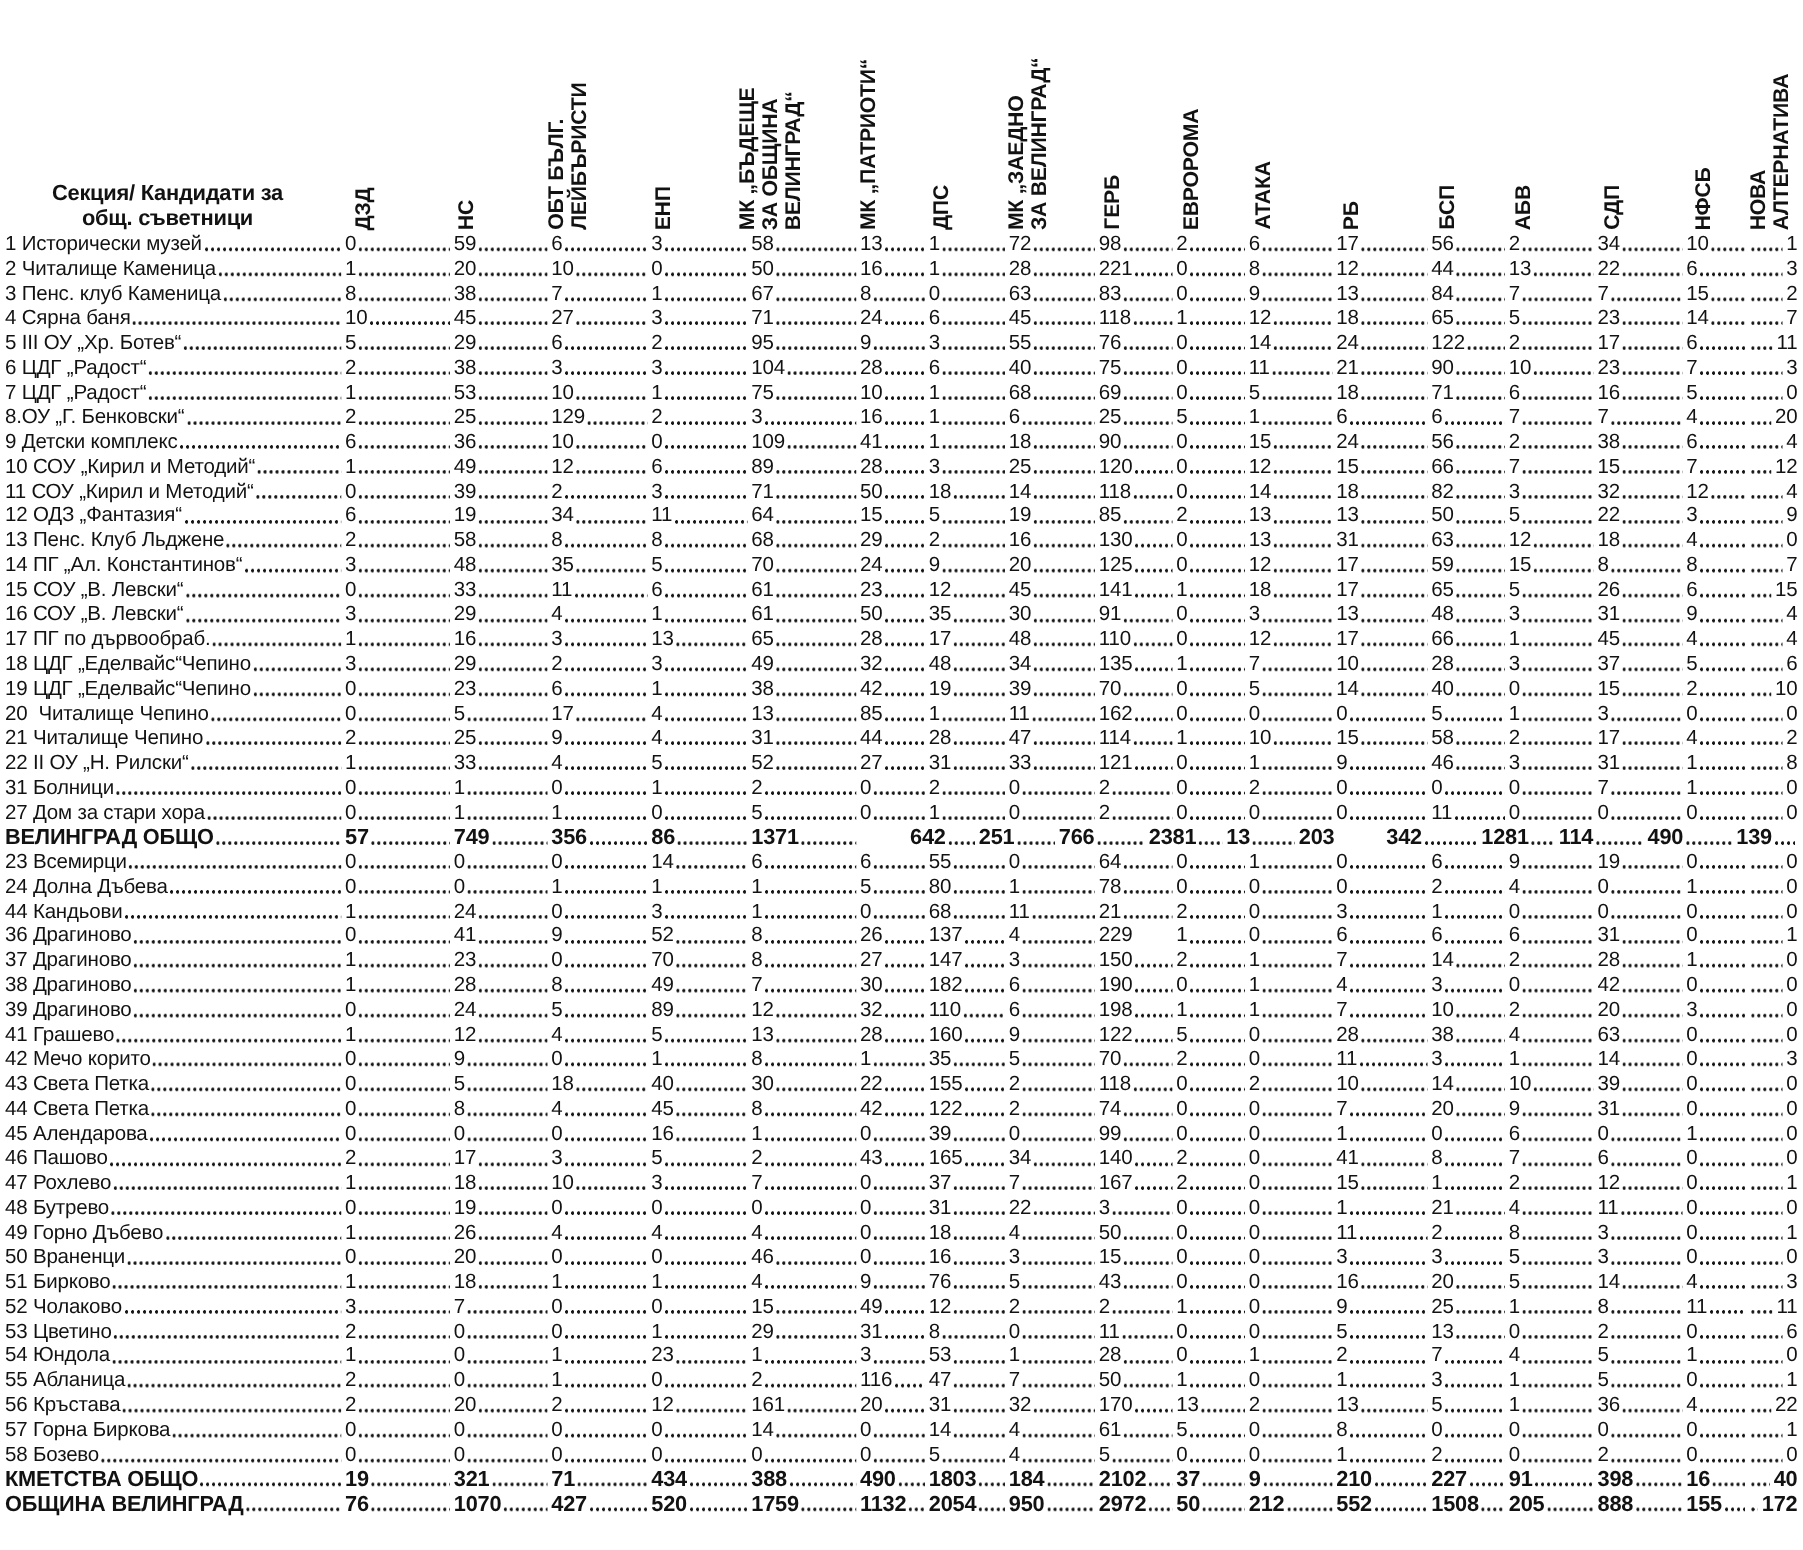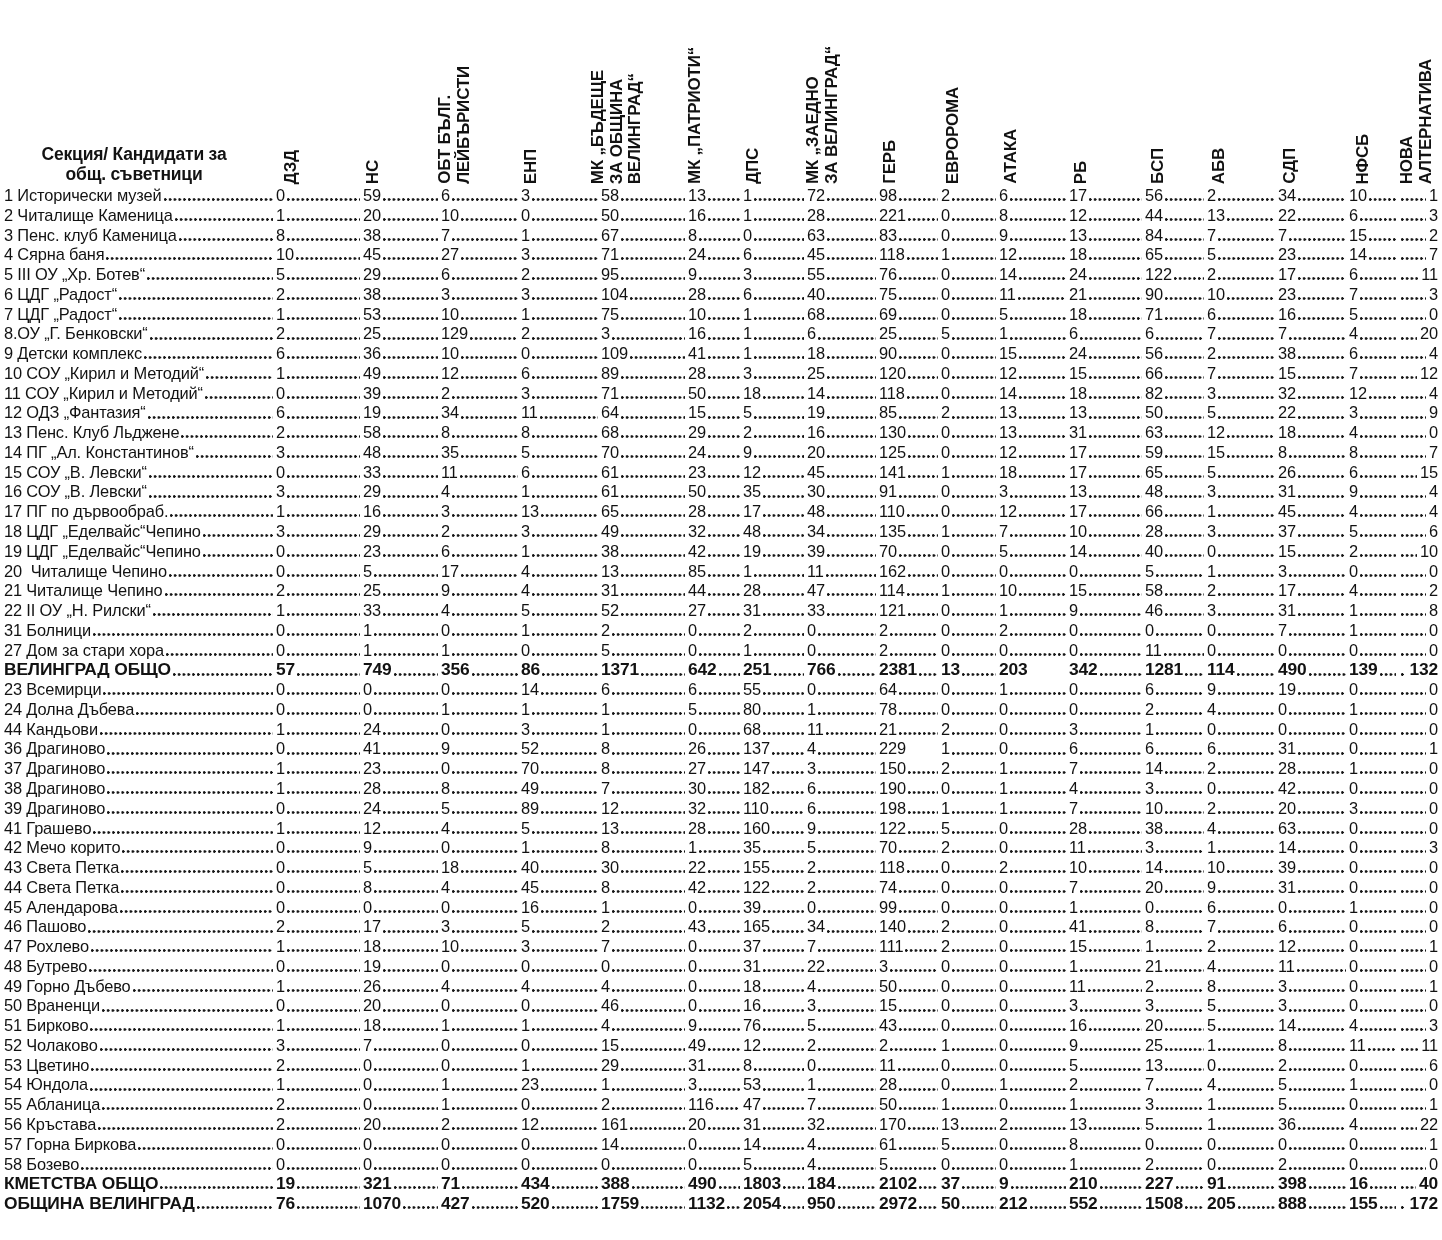--- a/index.html
+++ b/index.html
@@ -1858,21 +1858,21 @@
           <span class="dots"></span>
         </div>
         <div class="cell" style="width: 80px;">
           <span class="val">86</span>
           <span class="dots"></span>
         </div>
         <div class="cell" style="width: 87px;">
           <span class="val">1371</span>
           <span class="dots"></span>
         </div>
-        <div class="cell" style="width: 55px;">
+        <div class="cell" style="width: 55px; margin-left: 40px;">
           <span class="val">642</span>
           <span class="dots"></span>
         </div>
         <div class="cell" style="width: 64px;">
           <span class="val">251</span>
           <span class="dots"></span>
         </div>
         <div class="cell" style="width: 72px;">
           <span class="val">766</span>
           <span class="dots"></span>
@@ -2907,21 +2907,21 @@
         </div>
         <div class="cell" style="width: 64px;">
           <span class="val">37</span>
           <span class="dots"></span>
         </div>
         <div class="cell" style="width: 72px;">
           <span class="val">7</span>
           <span class="dots"></span>
         </div>
         <div class="cell" style="width: 62px;">
-          <span class="val">111</span>
+          <span class="val">167</span>
           <span class="dots"></span>
         </div>
         <div class="cell" style="width: 58px;">
           <span class="val">2</span>
           <span class="dots"></span>
         </div>
         <div class="cell" style="width: 70px;">
           <span class="val">0</span>
           <span class="dots"></span>
         </div>

